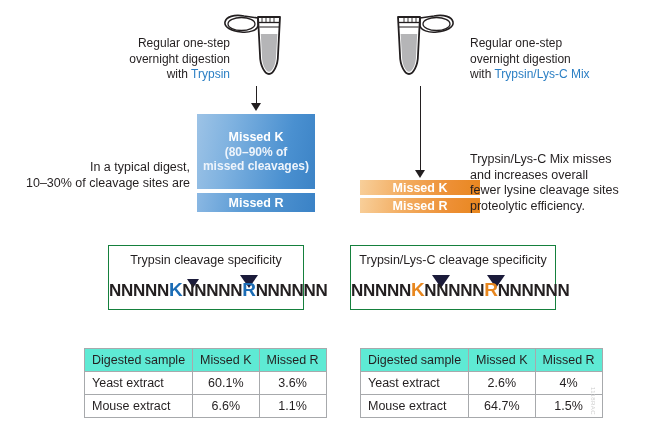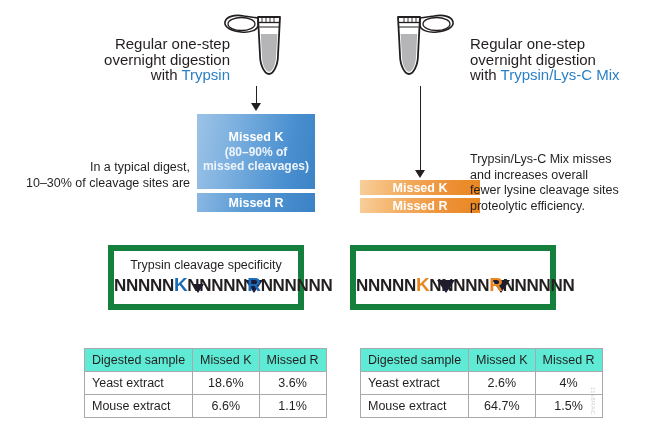--- a/index.html
+++ b/index.html
@@ -18,21 +18,21 @@
   .stage {
     position: absolute;
     left: 0; top: 0;
     width: 650px;
     height: 430px;
   }
   .abs { position: absolute; }
 
   
   .intro {
-    font-size: 15px;
+    font-size: 12px;
     line-height: 15.5px;
     color: #231f20;
   }
   .intro-left { text-align: right; }
   .intro-right { text-align: left; }
   .enz-blue { color: #2b7fc4; }
   .enz-blue2 { color: #2b7fc4; }
 
   .body-text {
     font-size: 12.5px;
@@ -105,21 +105,21 @@
     align-items: center;
     justify-content: center;
     color: #ffffff;
     font-size: 12.5px;
     font-weight: bold;
   }
 
   
   .spec-box {
     position: absolute;
-    border: 6px solid #15803d;
+    border: 1px solid #15803d;
     background: #ffffff;
     box-sizing: border-box;
   }
   .spec-title {
     position: absolute;
     left: 0; right: 0;
     top: 7px;
     text-align: center;
     font-size: 12.5px;
     color: #231f20;
@@ -260,21 +260,21 @@
     <thead>
       <tr>
         <th>Digested sample</th>
         <th class="c">Missed K</th>
         <th class="c">Missed R</th>
       </tr>
     </thead>
     <tbody>
       <tr>
         <td class="label">Yeast extract</td>
-        <td class="val">18.6%</td>
+        <td class="val">60.1%</td>
         <td class="val">3.6%</td>
       </tr>
       <tr>
         <td class="label">Mouse extract</td>
         <td class="val">6.6%</td>
         <td class="val">1.1%</td>
       </tr>
     </tbody>
   </table>
 
@@ -314,20 +314,21 @@
   </div>
 
   <div class="abs body-text body-right" style="left:470px; top:152px; width:180px;">
     <div>Trypsin/Lys-C Mix misses</div>
     <div>and increases overall</div>
     <div>fewer lysine cleavage sites</div>
     <div>proteolytic efficiency.</div>
   </div>
 
   <div class="spec-box" style="left:350px; top:245px; width:206px; height:65px;">
+    <div class="spec-title">Trypsin/Lys-C cleavage specificity</div>
     <div class="tri tri-lg" style="left:81px; top:29px;"></div>
     <div class="tri tri-lg" style="left:136px; top:29px;"></div>
     <div class="spec-seq">
       <span>NNNNN</span><span class="res-k-or">K</span><span>NNNNN</span><span class="res-r-or">R</span><span>NNNNNN</span>
     </div>
   </div>
 
   <table class="data" style="left:360px; top:348px;">
     <thead>
       <tr>

